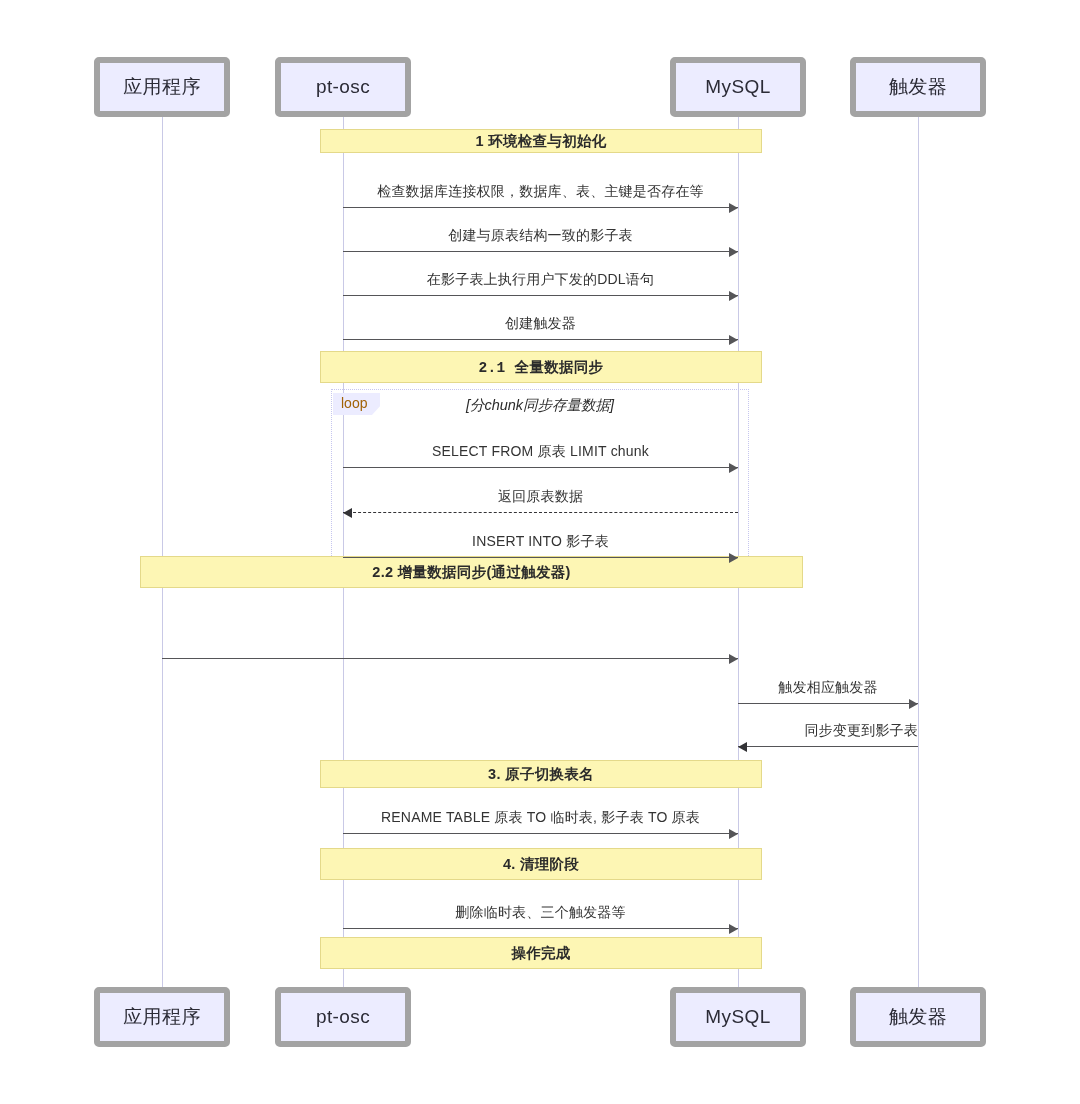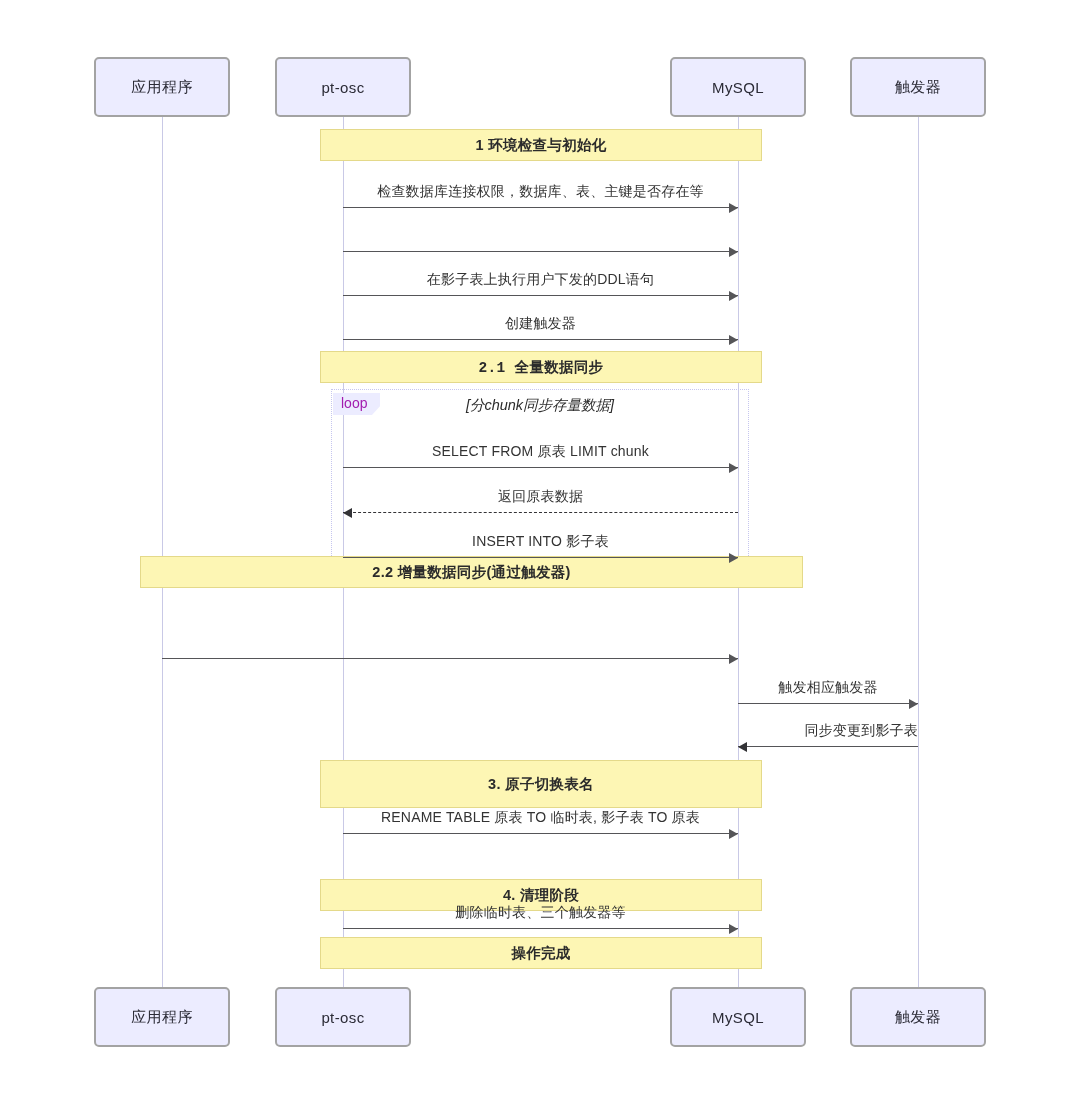--- a/index.html
+++ b/index.html
@@ -24,26 +24,26 @@
     position: absolute;
     width: 1px;
     background: #c9c9e6;
   }
 
   
   .participant {
     position: absolute;
     box-sizing: border-box;
     background: #ececff;
-    border: 2px solid #a3a3a3;
+    border: 6px solid #a3a3a3;
     border-radius: 5px;
     display: flex;
     align-items: center;
     justify-content: center;
-    font-size: 15px;
+    font-size: 19px;
     color: #2b2b36;
     letter-spacing: 0.4px;
   }
 
   
   .note-bar {
     position: absolute;
     box-sizing: border-box;
     background: #fdf6b4;
     border: 1px solid #e4d98a;
@@ -61,21 +61,21 @@
     position: absolute;
     box-sizing: border-box;
     border: 1px dotted #c6c6ef;
     background: transparent;
   }
   .loop-tag {
     position: absolute;
     box-sizing: border-box;
     background: #ececff;
     font-size: 14px;
-    color: #a21caf;
+    color: #a16207;
     padding: 2px 13px 3px 8px;
     line-height: 17px;
     -webkit-clip-path: polygon(0 0, 100% 0, 100% 58%, 82% 100%, 0 100%);
     clip-path: polygon(0 0, 100% 0, 100% 58%, 82% 100%, 0 100%);
   }
   .loop-cond {
     position: absolute;
     font-size: 14.5px;
     color: #2b2b2b;
     text-align: center;
@@ -142,43 +142,44 @@
     </div>
     <div class="participant" style="left: 670px; width: 136px; top: 987px; height: 60px;">
       <span>MySQL</span>
     </div>
     <div class="participant" style="left: 850px; width: 136px; top: 987px; height: 60px;">
       <span>触发器</span>
     </div>
     <div class="loop-frame" style="left: 331px; top: 389px; width: 418px; height: 179px;"></div>
     <div class="loop-tag" style="left: 333px; top: 393px;">loop</div>
     <div class="loop-cond" style="left: 331px; top: 396px; width: 418px;">[分chunk同步存量数据]</div>
-    <div class="note-bar" style="left: 320px; width: 442px; top: 129px; height: 32px;">
+    <div class="note-bar" style="left: 320px; width: 442px; top: 129px; height: 24px;">
       <span>1 环境检查与初始化</span>
     </div>
     <div class="note-bar" style="left: 320px; width: 442px; top: 351px; height: 32px; font-family: Liberation Mono, monospace;">
       <span>2.1 全量数据同步</span>
     </div>
     <div class="note-bar" style="left: 140px; width: 663px; top: 556px; height: 32px;">
       <span>2.2 增量数据同步(通过触发器)</span>
     </div>
-    <div class="note-bar" style="left: 320px; width: 442px; top: 760px; height: 48px;">
+    <div class="note-bar" style="left: 320px; width: 442px; top: 760px; height: 28px;">
       <span>3. 原子切换表名</span>
     </div>
-    <div class="note-bar" style="left: 320px; width: 442px; top: 848px; height: 32px; margin-top: 31px;">
+    <div class="note-bar" style="left: 320px; width: 442px; top: 848px; height: 32px;">
       <span>4. 清理阶段</span>
     </div>
     <div class="note-bar" style="left: 320px; width: 442px; top: 937px; height: 32px;">
       <span>操作完成</span>
     </div>
     <div class="msg-line" style="left: 343px; width: 395px; top: 207px;"></div>
     <div class="arrow-head right" style="top: 203px; left: 729px;"></div>
     <div class="msg-label" style="left: 343px; width: 395px; top: 183px;">检查数据库连接权限，数据库、表、主键是否存在等</div>
     <div class="msg-line" style="left: 343px; width: 395px; top: 251px;"></div>
     <div class="arrow-head right" style="top: 247px; left: 729px;"></div>
+    <div class="msg-label" style="left: 343px; width: 395px; top: 227px;">创建与原表结构一致的影子表</div>
     <div class="msg-line" style="left: 343px; width: 395px; top: 295px;"></div>
     <div class="arrow-head right" style="top: 291px; left: 729px;"></div>
     <div class="msg-label" style="left: 343px; width: 395px; top: 271px;">在影子表上执行用户下发的DDL语句</div>
     <div class="msg-line" style="left: 343px; width: 395px; top: 339px;"></div>
     <div class="arrow-head right" style="top: 335px; left: 729px;"></div>
     <div class="msg-label" style="left: 343px; width: 395px; top: 315px;">创建触发器</div>
     <div class="msg-line" style="left: 343px; width: 395px; top: 467px;"></div>
     <div class="arrow-head right" style="top: 463px; left: 729px;"></div>
     <div class="msg-label" style="left: 343px; width: 395px; top: 443px;">SELECT FROM 原表 LIMIT chunk</div>
     <div class="msg-line dashed" style="left: 343px; width: 395px; top: 512px;"></div>

